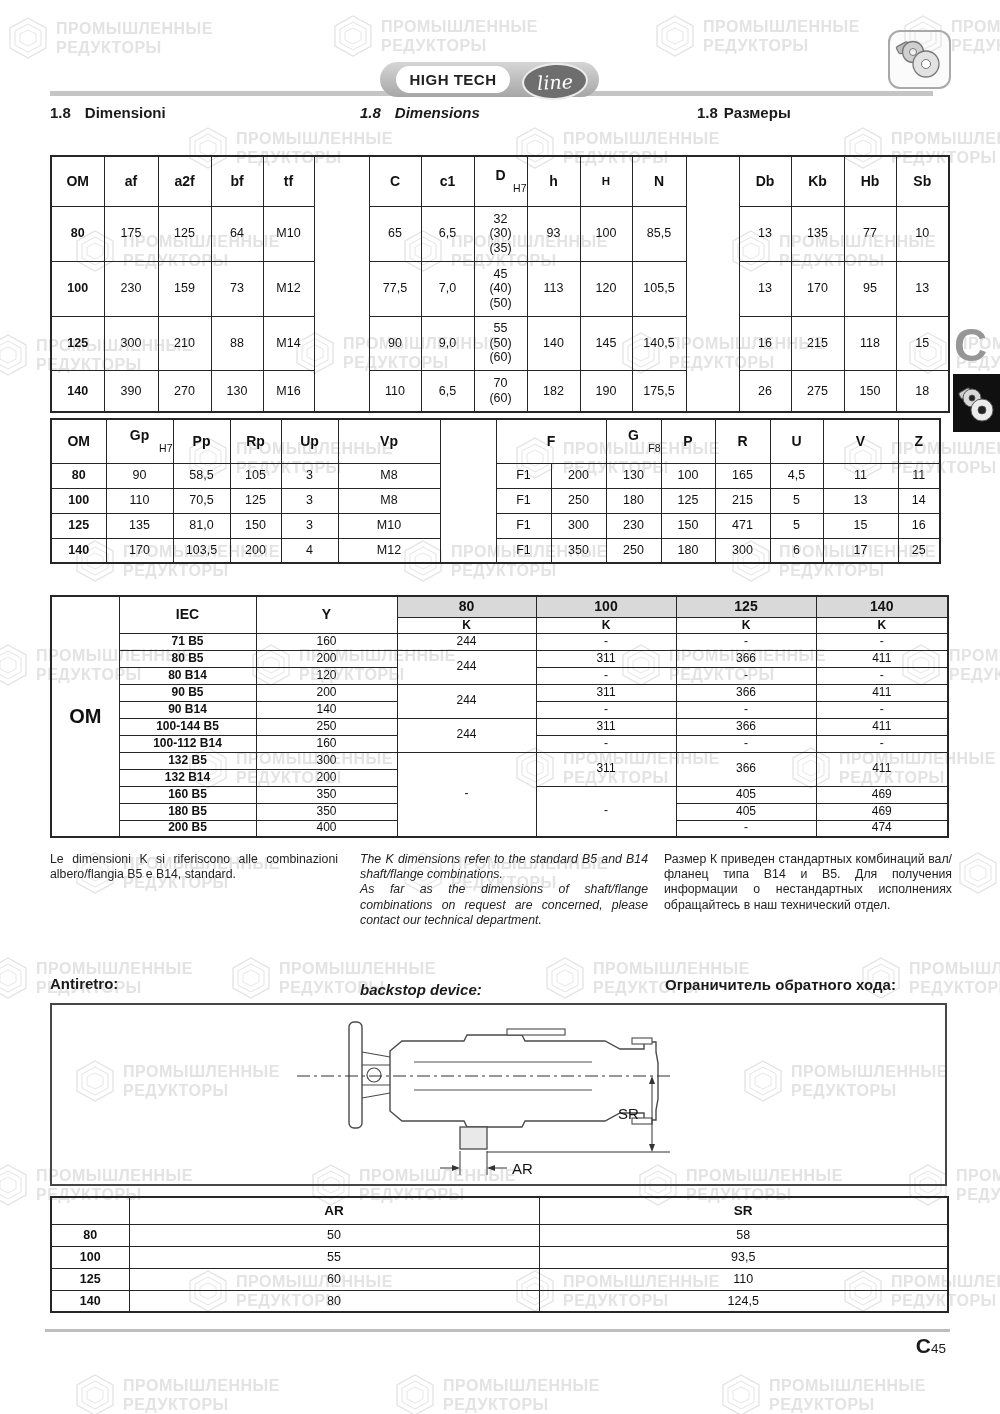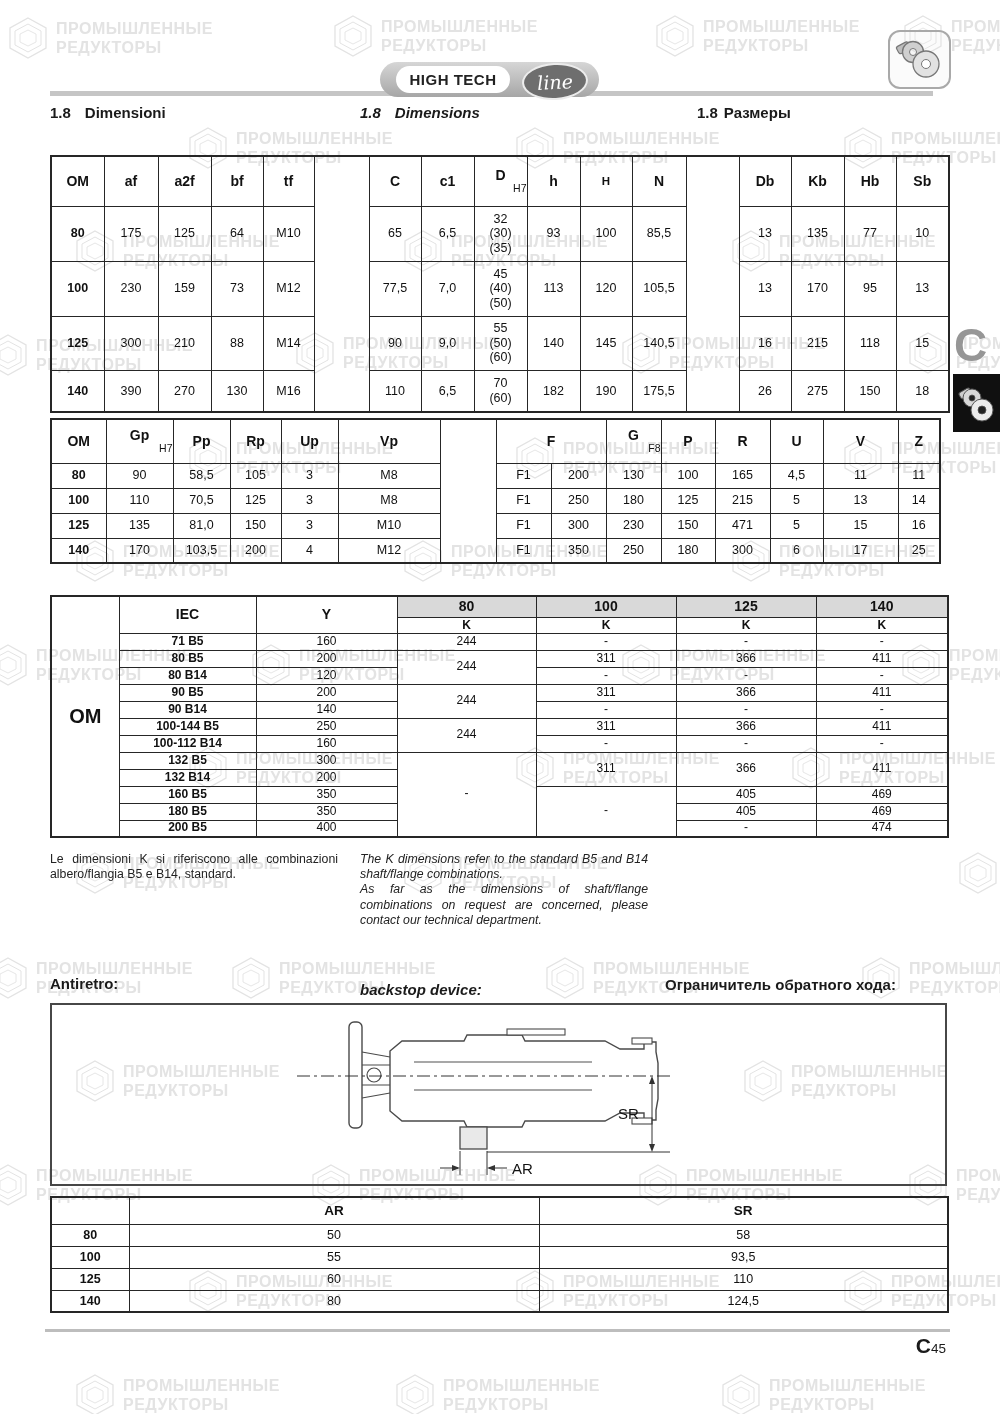--- a/index.html
+++ b/index.html
@@ -450,20 +450,23 @@
       </table>
     </div>
 
   <div class="note n-it">
     <p>Le dimensioni K si riferiscono alle combinazioni albero/flangia B5 e B14, standard.</p>
   </div>
   <div class="note n-en">
     <p>The K dimensions refer to the standard B5 and B14 shaft/flange combinations.</p>
     <p>As far as the dimensions of shaft/flange combinations on request are concerned, please contact our technical department.</p>
   </div>
+  <div class="note n-ru">
+    <p>Размер К приведен стандартных комбинаций вал/фланец типа В14 и В5. Для получения информации о нестандартных исполнениях обращайтесь в наш технический отдел.</p>
+  </div>
 
   <div class="bs-label bs-it">Antiretro:</div>
   <div class="bs-label bs-en">backstop device:</div>
   <div class="bs-label bs-ru">Ограничитель обратного хода:</div>
 
   <div class="draw-box">
     <svg width="893" height="175" viewBox="0 0 893 175">
 
       <path d="M338 46 L350 36 L412 36 L415 30 L470 30 L473 36 L553 36 L568 44 L592 44 L592 37 L604 37 L604 47 L606 58 L606 94 L604 105 L604 115 L592 115 L592 108 L568 108 L553 116 L473 116 L470 122 L415 122 L412 116 L350 116 L338 106 Z" fill="#fff" stroke="#4a4a4a" stroke-width="1.4"></path>
       <rect x="455" y="24" width="58" height="6" fill="#fff" stroke="#4a4a4a" stroke-width="1.1"></rect>

